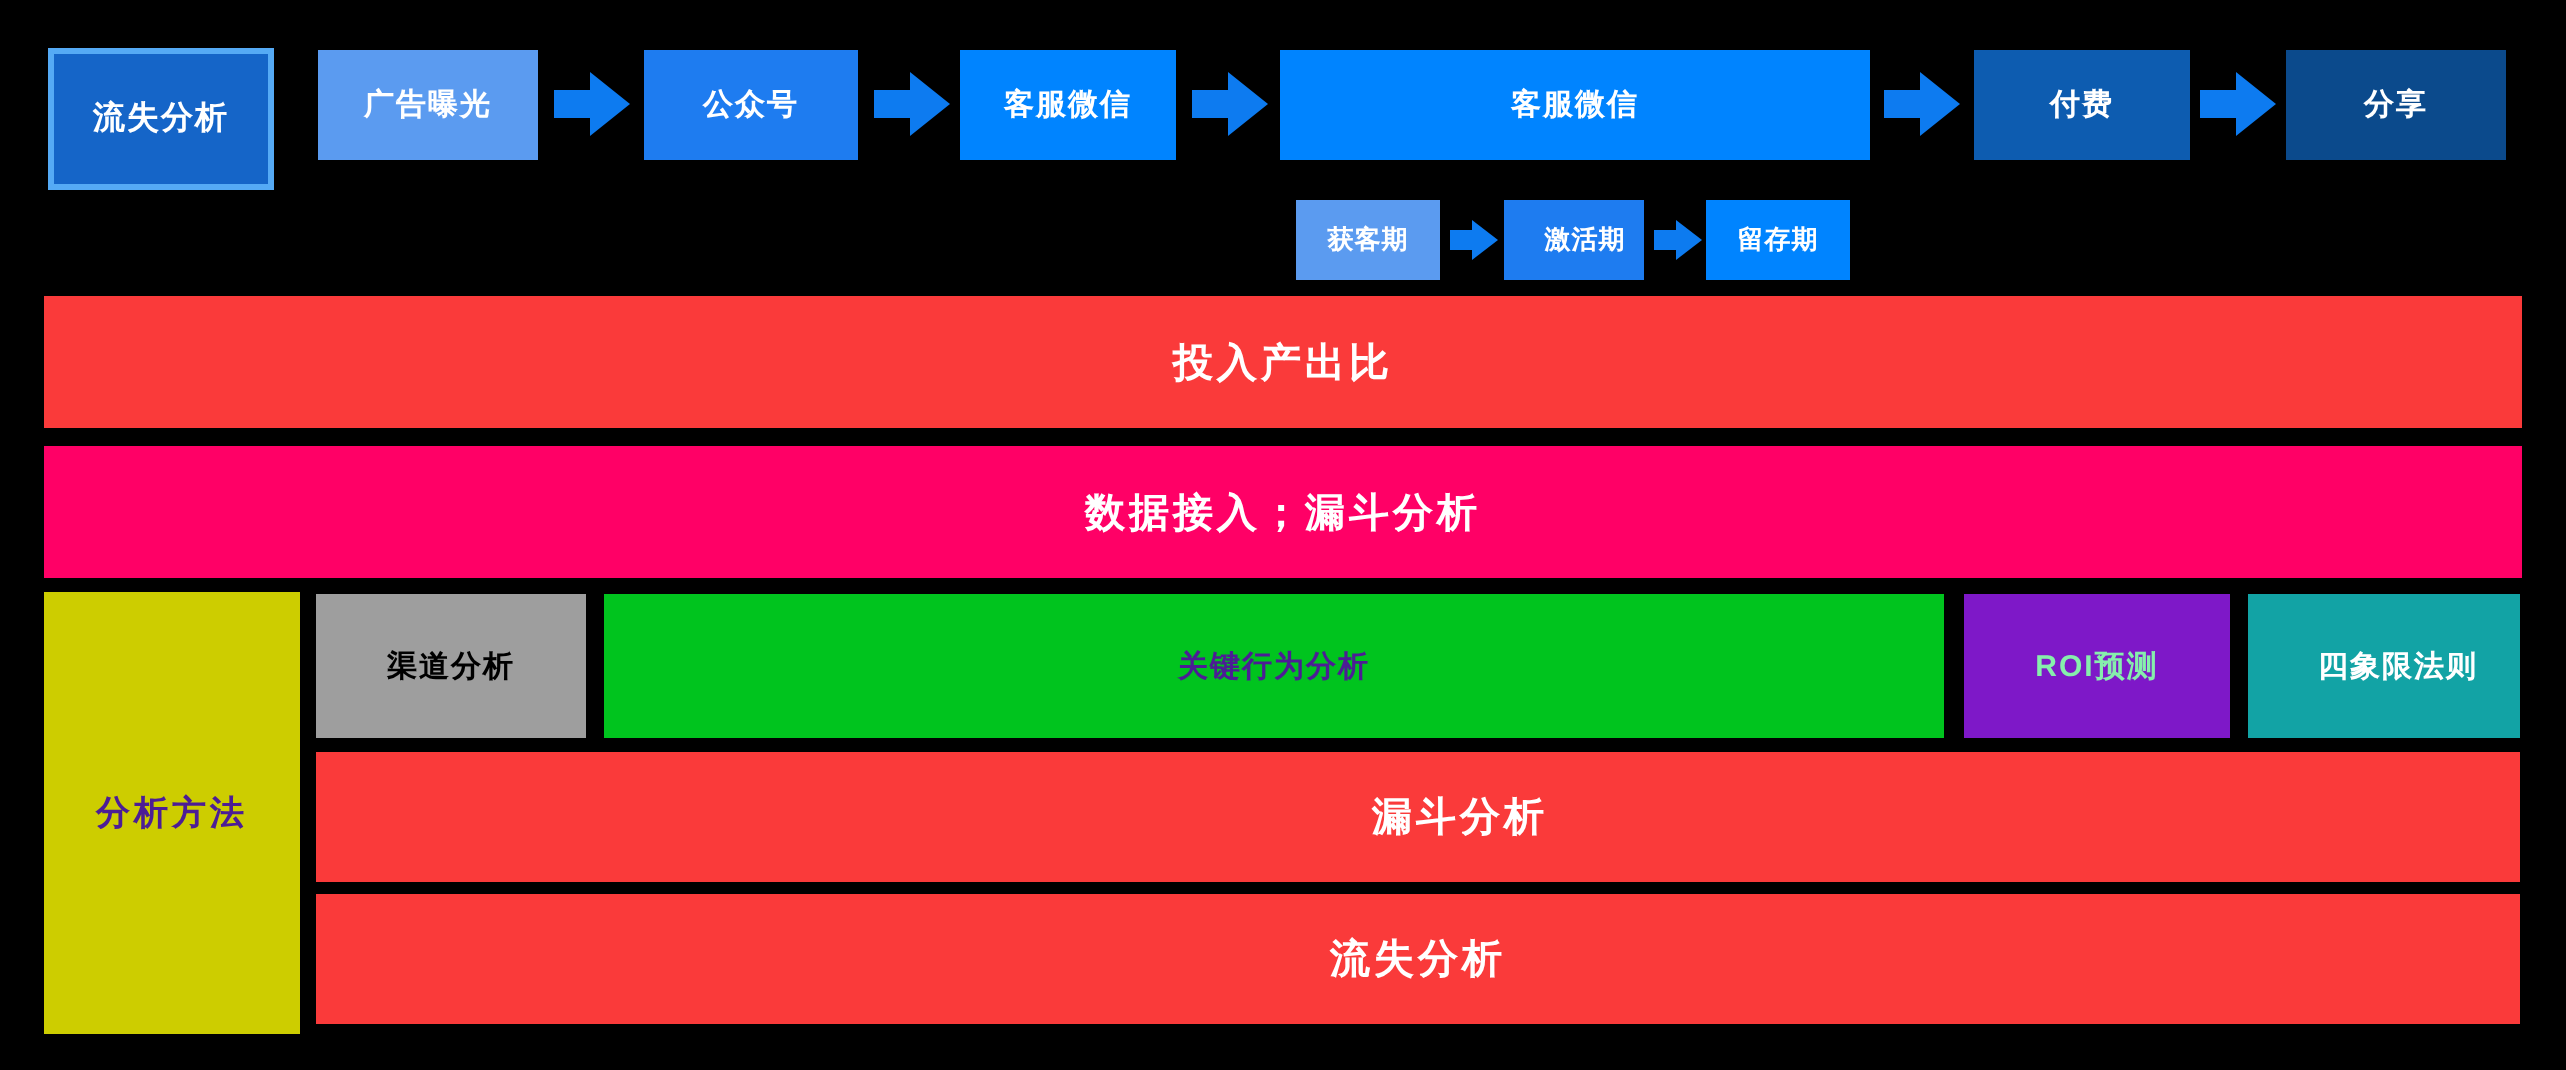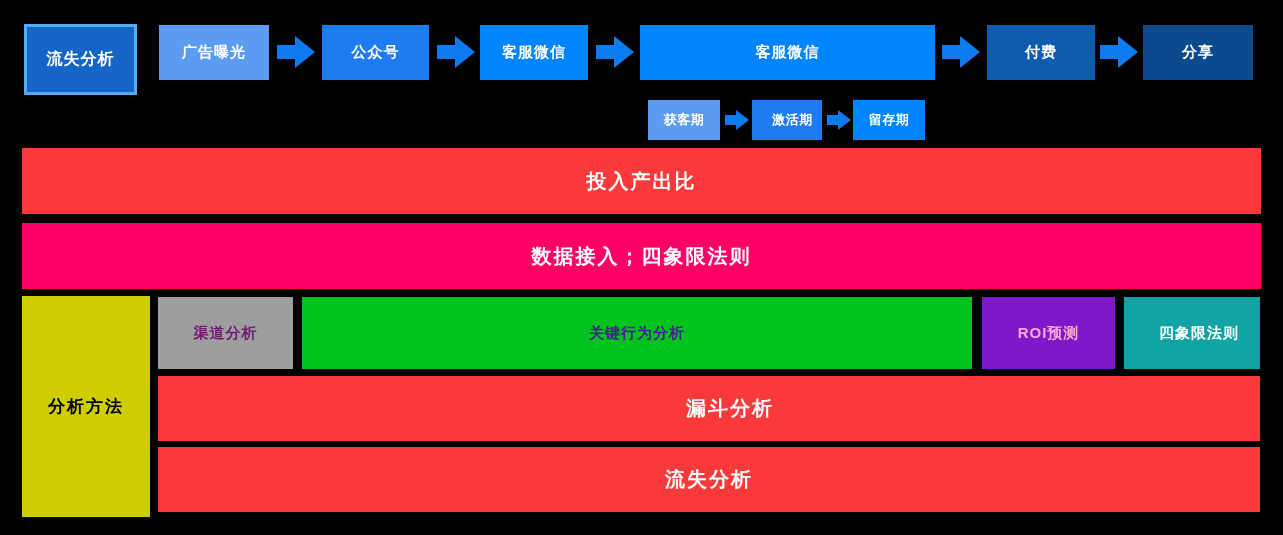--- a/index.html
+++ b/index.html
@@ -106,29 +106,29 @@
 
   <div class="arrow small" style="left:827px; top:110px; width:24px; height:20px;">
     <span class="arrow-tail" style="background-color: rgb(13, 123, 240);"></span>
     <span class="arrow-head" style="border-left-color: rgb(13, 123, 240);"></span>
   </div>
 
   <div class="box phase" style="left: 853px; top: 100px; width: 72px; height: 40px; background-color: rgb(0, 132, 255);">留存期</div>
 
   <div class="box bigbar" style="left: 22px; top: 148px; width: 1239px; height: 66px; background-color: rgb(250, 58, 58);">投入产出比</div>
 
-  <div class="box bigbar" style="left: 22px; top: 223px; width: 1239px; height: 66px; background-color: rgb(255, 0, 102);">数据接入；四象限法则</div>
+  <div class="box bigbar" style="left: 22px; top: 223px; width: 1239px; height: 66px; background-color: rgb(255, 0, 102);">数据接入；漏斗分析</div>
 
-  <div class="box method-header" style="left: 22px; top: 296px; width: 128px; height: 221px; background-color: rgb(205, 205, 0); color: #000000;">分析方法</div>
+  <div class="box method-header" style="left: 22px; top: 296px; width: 128px; height: 221px; background-color: rgb(205, 205, 0); color: #4c1d95;">分析方法</div>
 
-  <div class="box" style="left: 158px; top: 297px; width: 135px; height: 72px; background-color: rgb(158, 158, 158); color: #701a75;">渠道分析</div>
+  <div class="box" style="left: 158px; top: 297px; width: 135px; height: 72px; background-color: rgb(158, 158, 158); color: #000000;">渠道分析</div>
 
   <div class="box" style="left: 302px; top: 297px; width: 670px; height: 72px; background-color: rgb(0, 196, 30); color: #4c1d95;">关键行为分析</div>
 
-  <div class="box" style="left: 982px; top: 297px; width: 133px; height: 72px; background-color: rgb(126, 24, 200); color: #f9a8d4;">ROI预测</div>
+  <div class="box" style="left: 982px; top: 297px; width: 133px; height: 72px; background-color: rgb(126, 24, 200); color: #86efac;">ROI预测</div>
 
   <div class="box" style="left: 1124px; top: 297px; width: 136px; height: 72px; background-color: rgb(18, 163, 165); color: rgb(255, 255, 255); padding-left: 14px;">四象限法则</div>
 
   <div class="box bigbar" style="left: 158px; top: 376px; width: 1102px; height: 65px; background-color: rgb(250, 58, 58); padding-left: 42px;">漏斗分析</div>
 
   <div class="box bigbar" style="left: 158px; top: 447px; width: 1102px; height: 65px; background-color: rgb(250, 58, 58);">流失分析</div>
 
 </div>
 
 </body></html>

